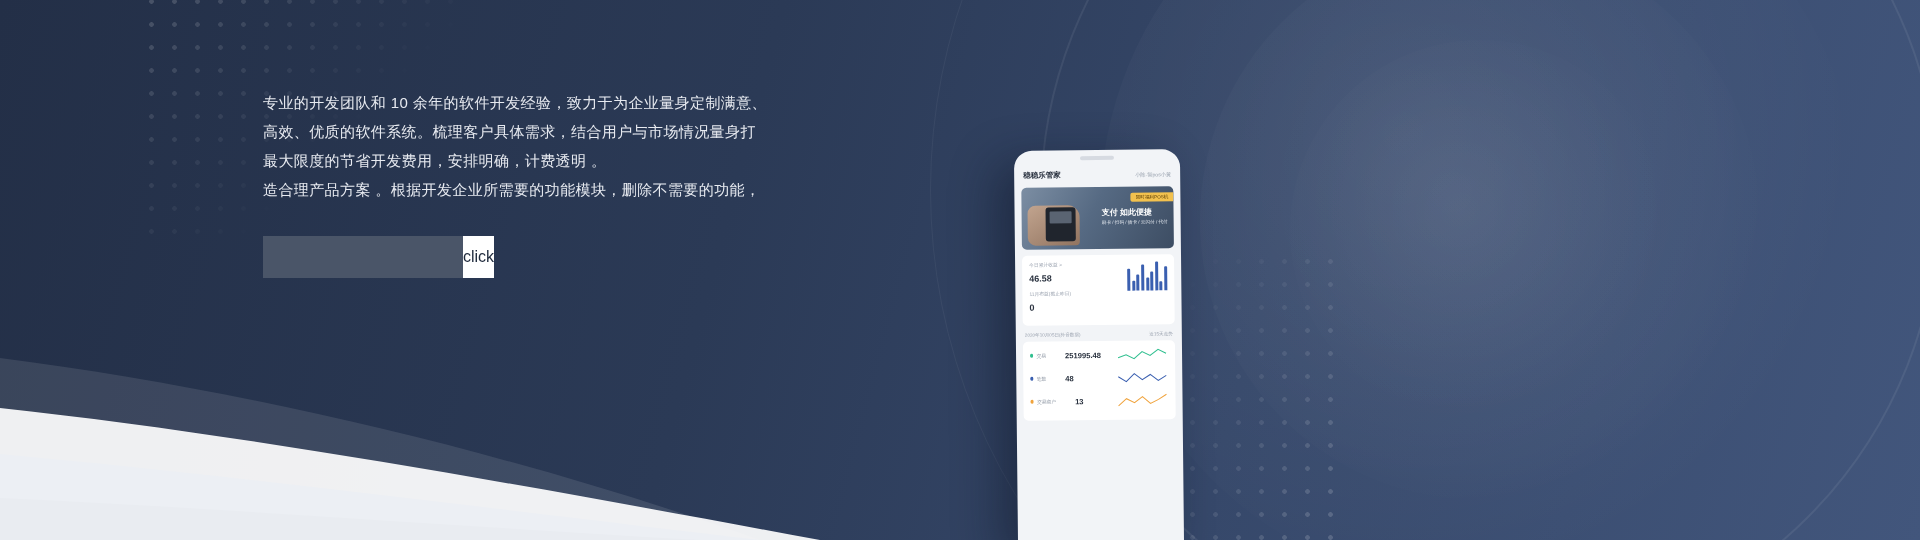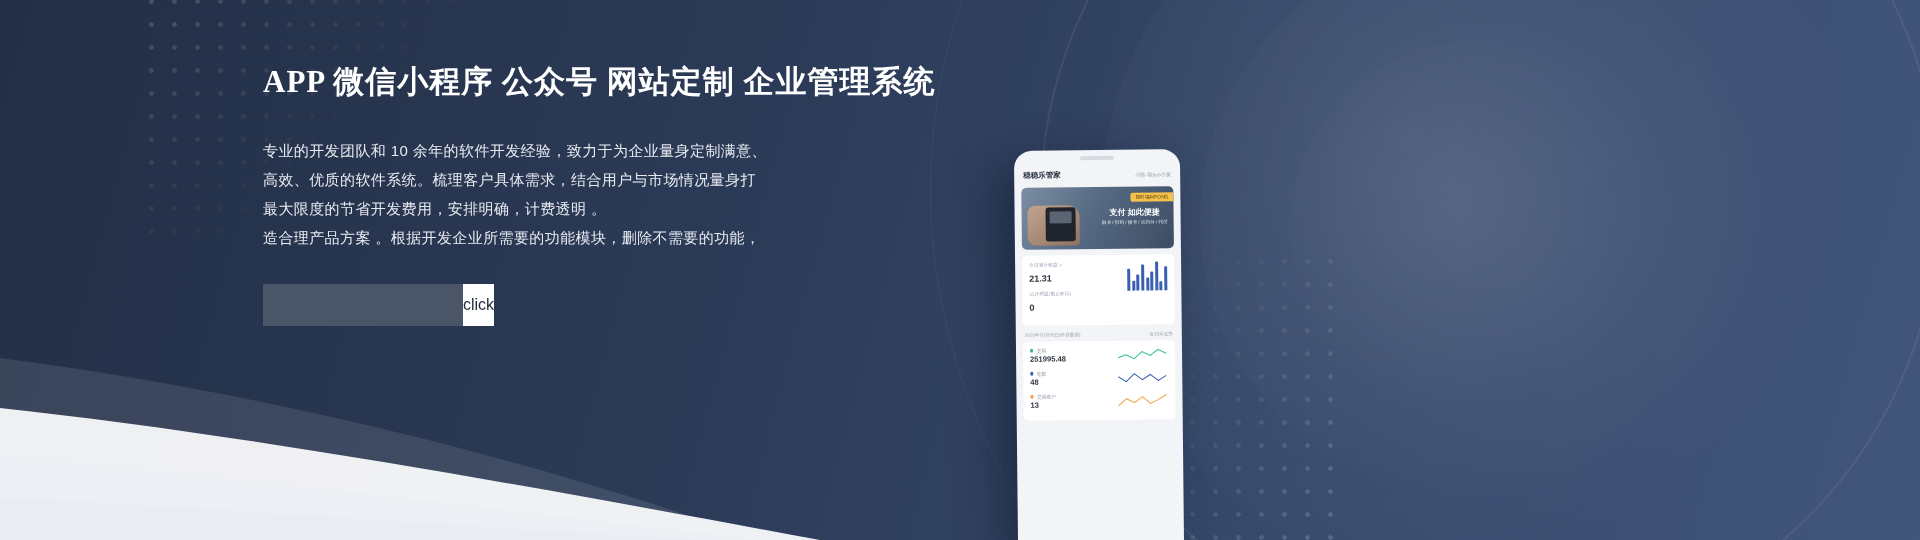--- a/index.html
+++ b/index.html
@@ -65,39 +65,39 @@
   .ph-banner { margin:0 7px; height:62px; border-radius:5px; overflow:hidden; position:relative;
                background:linear-gradient(120deg,#7c8ea3 0%,#566a83 45%,#3d4d63 100%); }
   .ph-banner .hand { position:absolute; left:6px; bottom:4px; width:52px; height:40px;
         background:linear-gradient(150deg,#cfa98c,#9c765a); border-radius:8px 12px 4px 8px; opacity:.85;}
   .ph-banner .pos { position:absolute; left:24px; bottom:8px; width:30px; height:34px;
         background:#20252d; border-radius:3px; }
   .ph-banner .pos:after { content:""; position:absolute; left:4px; top:4px; width:22px; height:12px;
         background:#5a6472; border-radius:1px; }
   .ph-ribbon { position:absolute; right:0; top:6px; background:#f2c14e; color:#5a3d06;
         font-size:4.6px; padding:2px 5px; border-radius:2px 0 0 2px; }
-  .ph-banner-txt { position:absolute; right:6px; top:20px; text-align:center; }
+  .ph-banner-txt { position:absolute; right:6px; top:20px; text-align:left; }
   .ph-banner-txt b { display:block; color:#fff; font-size:8px; }
   .ph-banner-txt i { display:block; color:#e3e8ef; font-size:4.6px; font-style:normal; margin-top:2px; }
 
   .ph-card { margin:6px 7px 0 7px; background:#fff; border-radius:5px; padding:6px 7px;
              display:flex; justify-content:space-between; }
   .ph-stat-l { width:62%; }
   .ph-stat-row { margin-bottom:5px; }
   .ph-stat-lbl { font-size:4.8px; color:#9aa2af; display:block; }
   .ph-stat-val { font-size:9px; color:#2b3340; font-weight:bold; }
   .ph-bars { display:flex; align-items:flex-end; gap:1.6px; height:30px; }
   .ph-bars i { display:block; width:3px; background:#3a5fb0; border-radius:1px 1px 0 0; }
 
   .ph-sec { margin:7px 9px 0 9px; display:flex; justify-content:space-between; }
   .ph-sec span { font-size:4.6px; color:#9aa2af; }
 
   .ph-list { margin:4px 7px 0 7px; background:#fff; border-radius:5px; padding:5px 7px; }
   .ph-row { display:flex; justify-content:space-between; align-items:center; margin-bottom:5px; }
-  .ph-row-l { display:flex; flex-direction:column; }
+  .ph-row-l { display:flex; flex-direction:row;gap:19px; }
   .ph-row-k { font-size:4.8px; color:#8d96a3; display:flex; align-items:center; gap:3px; }
   .ph-dot { width:3.4px; height:3.4px; border-radius:50%; display:inline-block; }
   .ph-row-v { font-size:7.6px; color:#2b3340; font-weight:bold; margin-top:1px; }
   .spark { width:52px; height:18px; }
 </style>
 </head>
 <body>
 
 <div class="hero">
 
@@ -111,21 +111,20 @@
   <div class="dots dots-b"></div>
 
   <svg class="waves" viewBox="0 0 1180 300" preserveAspectRatio="none">
     <path d="M0,118 C250,150 520,215 760,300 L0,300 Z" fill="#ffffff" opacity="0.10"></path>
     <path d="M0,168 C260,196 560,252 820,300 L0,300 Z" fill="#ffffff" opacity="0.92"></path>
     <path d="M0,214 C240,236 520,272 760,300 L0,300 Z" fill="#eceff4"></path>
     <path d="M0,258 C220,268 480,288 700,300 L0,300 Z" fill="#e9ecf1"></path>
   </svg>
 
   <div class="content">
-    <h1 class="headline">APP  微信小程序  公众号  网站定制 企业管理系统</h1>
 
     <div class="desc">
       <span class="desc-line">专业的开发团队和  10  余年的软件开发经验，致力于为企业量身定制满意、</span>
       <span class="desc-line">高效、优质的软件系统。梳理客户具体需求，结合用户与市场情况量身打</span>
       <span class="desc-line">最大限度的节省开发费用，安排明确，计费透明 。</span>
       <span class="desc-line">造合理产品方案 。根据开发企业所需要的功能模块，删除不需要的功能，</span>
     </div>
 
     <div class="cta">
       <input class="cta-input" type="text" placeholder="" value="" style="">
@@ -150,21 +149,21 @@
       <div class="ph-banner-txt">
         <b>支付 如此便捷</b>
         <i>刷卡 / 扫码 / 插卡 / 云闪付 / 代付</i>
       </div>
     </div>
 
     <div class="ph-card">
       <div class="ph-stat-l">
         <div class="ph-stat-row">
           <span class="ph-stat-lbl">今日累计收益 &gt;</span>
-          <span class="ph-stat-val">21.31</span>
+          <span class="ph-stat-val">46.58</span>
         </div>
         <div class="ph-stat-row">
           <span class="ph-stat-lbl">11月布益(截止昨日)</span>
           <span class="ph-stat-val">0</span>
         </div>
       </div>
       <div class="ph-bars" id="bars">
           <i style="height: 22px;"></i>
           <i style="height: 10px;"></i>
           <i style="height: 16px;"></i>

